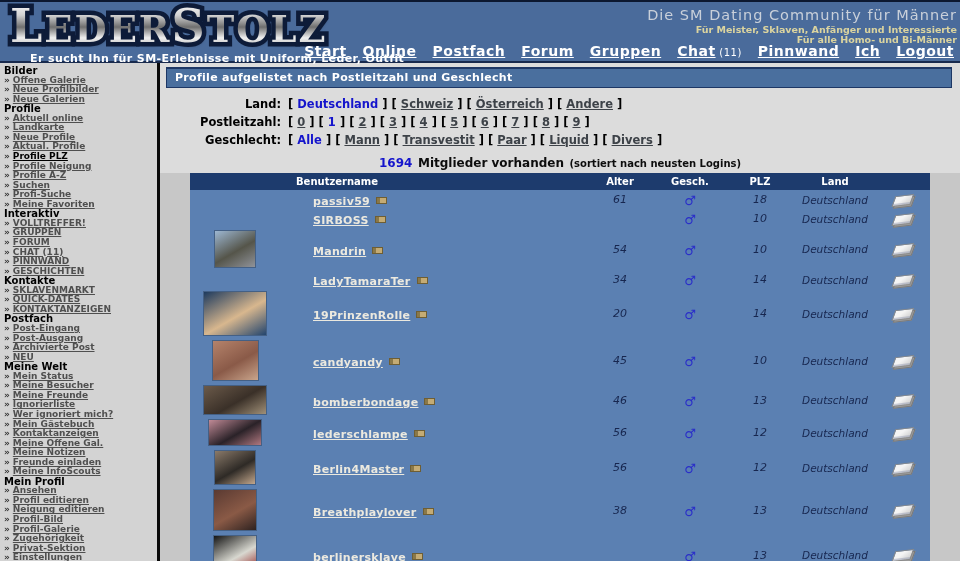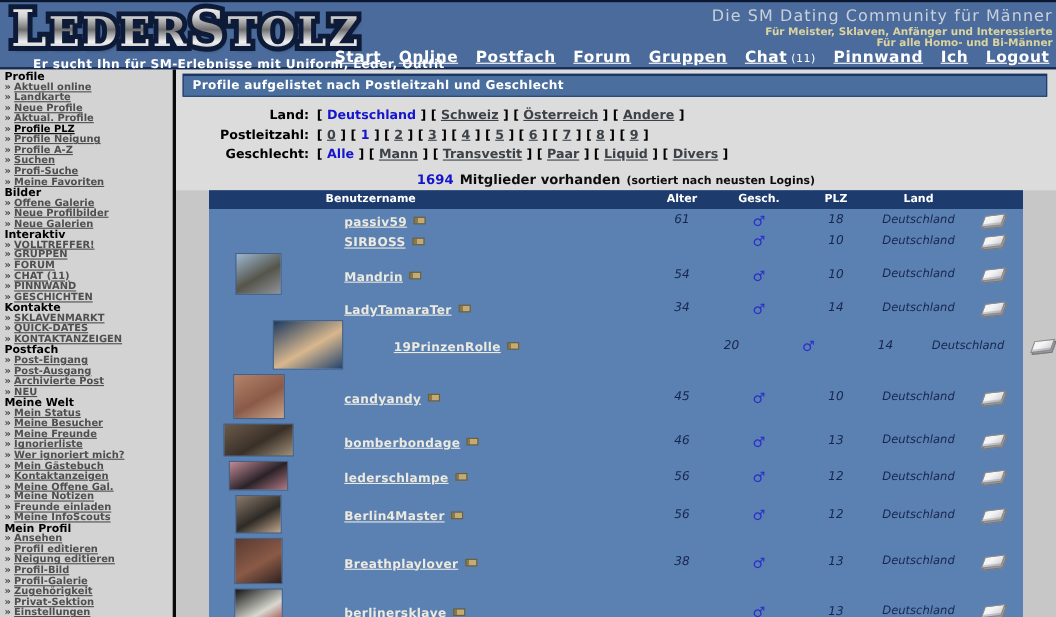--- a/index.html
+++ b/index.html
@@ -105,20 +105,32 @@
       <div class="claim-0">Die SM Dating Community für Männer</div>
       <div class="claim-1">Für Meister, Sklaven, Anfänger und Interessierte</div>
       <div class="claim-2">Für alle Homo- und Bi-Männer</div>
     </div>
   <div class="nav"><a href="#" class="nav-link"><span class="nav-label">Start</span></a><a href="#" class="nav-link"><span class="nav-label">Online</span></a><a href="#" class="nav-link"><span class="nav-label">Postfach</span></a><a href="#" class="nav-link"><span class="nav-label">Forum</span></a><a href="#" class="nav-link"><span class="nav-label">Gruppen</span></a><a href="#" class="nav-link"><span class="nav-label">Chat</span><span class="nav-badge">&nbsp;(11)</span></a><a href="#" class="nav-link"><span class="nav-label">Pinnwand</span></a><a href="#" class="nav-link"><span class="nav-label">Ich</span></a><a href="#" class="nav-link"><span class="nav-label">Logout</span></a></div>
 </div>
 
 <div class="content">
   <div class="sidebar">
       <div class="sb-section">
+    <div class="sb-head">Bilder</div>
+  <div class="sb-item">
+    <span class="pfx">»</span><a href="#">Offene Galerie</a>
+  </div>
+        <div class="sb-item">
+    <span class="pfx">»</span><a href="#">Neue Profilbilder</a>
+  </div>
+        <div class="sb-item">
+    <span class="pfx">»</span><a href="#">Neue Galerien</a>
+  </div>
+      </div>
+      <div class="sb-section">
     <div class="sb-head">Profile</div>
   <div class="sb-item">
     <span class="pfx">»</span><a href="#">Aktuell online</a>
   </div>
         <div class="sb-item">
     <span class="pfx">»</span><a href="#">Landkarte</a>
   </div>
         <div class="sb-item">
     <span class="pfx">»</span><a href="#">Neue Profile</a>
   </div>
@@ -135,32 +147,20 @@
     <span class="pfx">»</span><a href="#">Profile A-Z</a>
   </div>
         <div class="sb-item">
     <span class="pfx">»</span><a href="#">Suchen</a>
   </div>
         <div class="sb-item">
     <span class="pfx">»</span><a href="#">Profi-Suche</a>
   </div>
         <div class="sb-item">
     <span class="pfx">»</span><a href="#">Meine Favoriten</a>
-  </div>
-      </div>
-      <div class="sb-section">
-    <div class="sb-head">Bilder</div>
-  <div class="sb-item">
-    <span class="pfx">»</span><a href="#">Offene Galerie</a>
-  </div>
-        <div class="sb-item">
-    <span class="pfx">»</span><a href="#">Neue Profilbilder</a>
-  </div>
-        <div class="sb-item">
-    <span class="pfx">»</span><a href="#">Neue Galerien</a>
   </div>
       </div>
       <div class="sb-section">
     <div class="sb-head">Interaktiv</div>
   <div class="sb-item">
     <span class="pfx">»</span><a href="#">VOLLTREFFER!</a>
   </div>
         <div class="sb-item">
     <span class="pfx">»</span><a href="#">GRUPPEN</a>
   </div>
@@ -352,21 +352,21 @@
       <a href="#" class="user-link">LadyTamaraTer</a><span class="user-flag"></span>
     </div>
     <div class="c-age">34</div>
     <div class="c-gesch"><span class="gender-sym">♂</span></div>
     <div class="c-plz">14</div>
     <div class="c-land">Deutschland</div>
     <div class="c-mail">
                 <span class="mail-ico"></span>
               </div>
   </div>
-            <div class="t-row" style="min-height: 49px; padding-left: 45px;">
+            <div class="t-row" style="min-height: 49px;">
     <div class="c-photo">
                 <div class="thumb" style="width: 62px; height: 43px; background: linear-gradient(150deg, rgb(29, 58, 94) 0%, rgb(216, 183, 142) 55%, rgb(35, 69, 110) 100%);"></div>
               </div>
     <div class="c-user">
       <a href="#" class="user-link">19PrinzenRolle</a><span class="user-flag"></span>
     </div>
     <div class="c-age">20</div>
     <div class="c-gesch"><span class="gender-sym">♂</span></div>
     <div class="c-plz">14</div>
     <div class="c-land">Deutschland</div>

